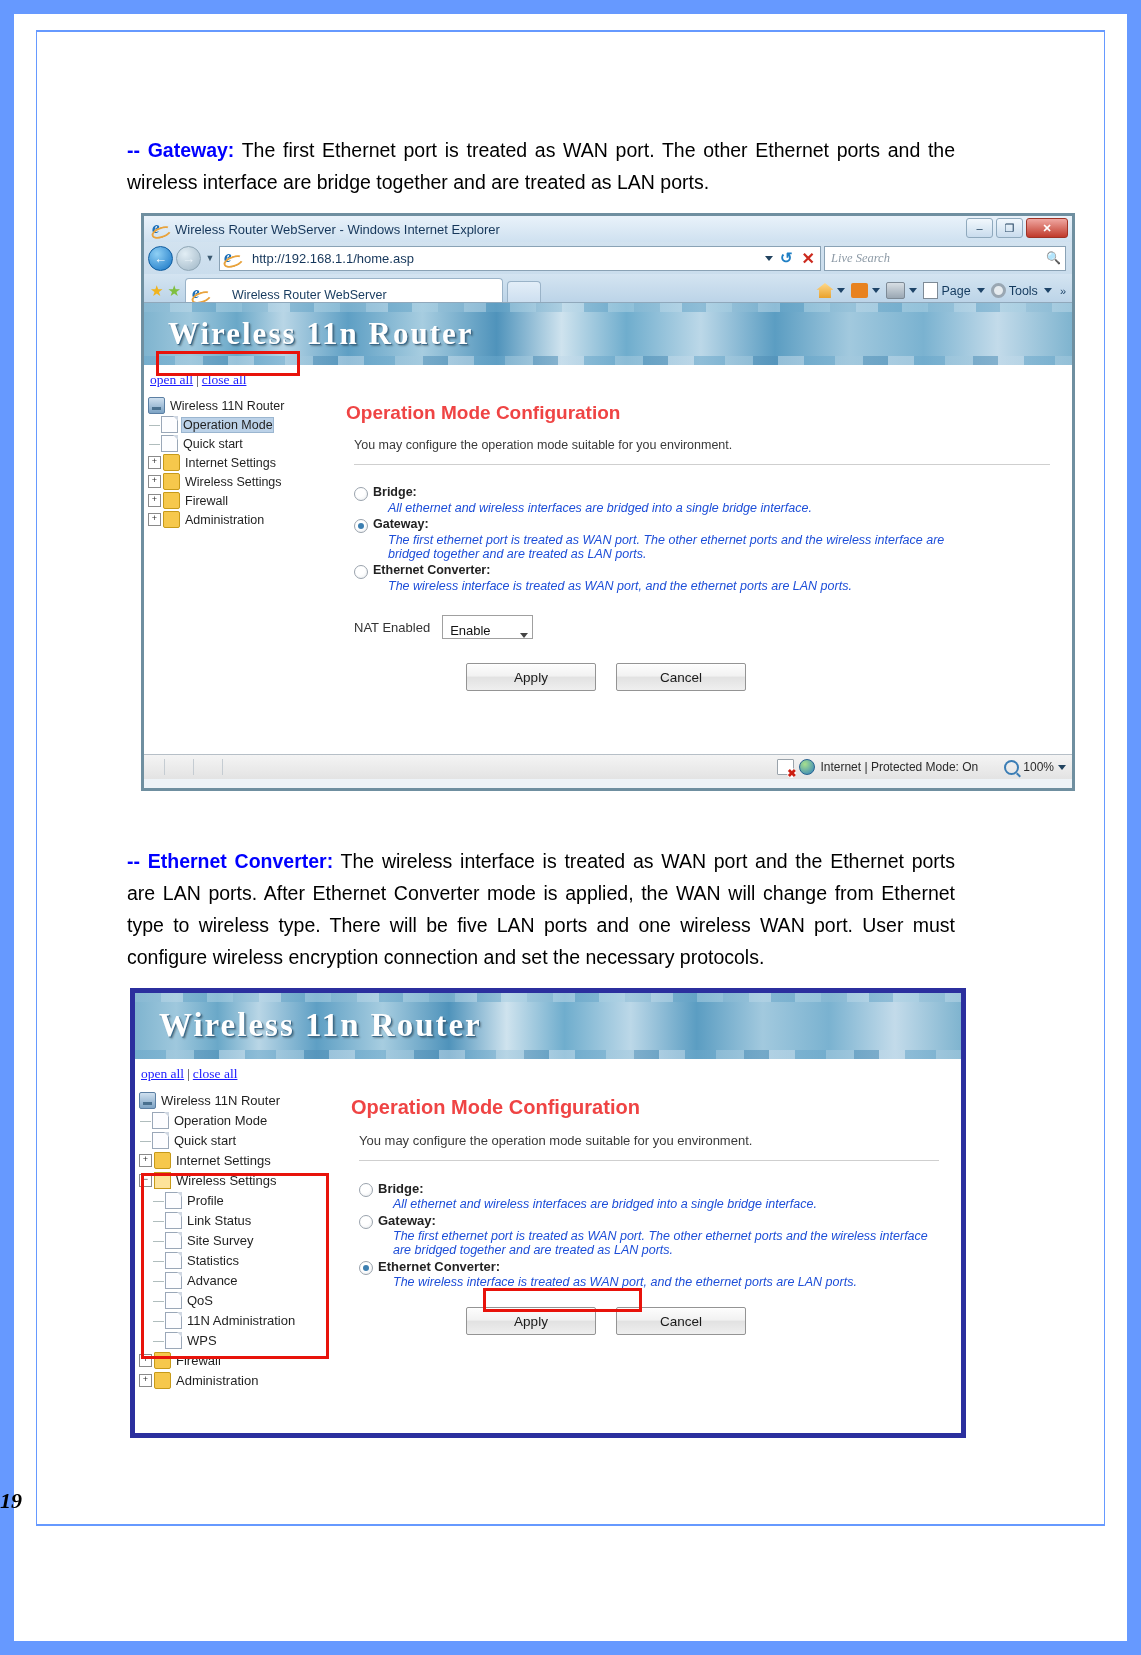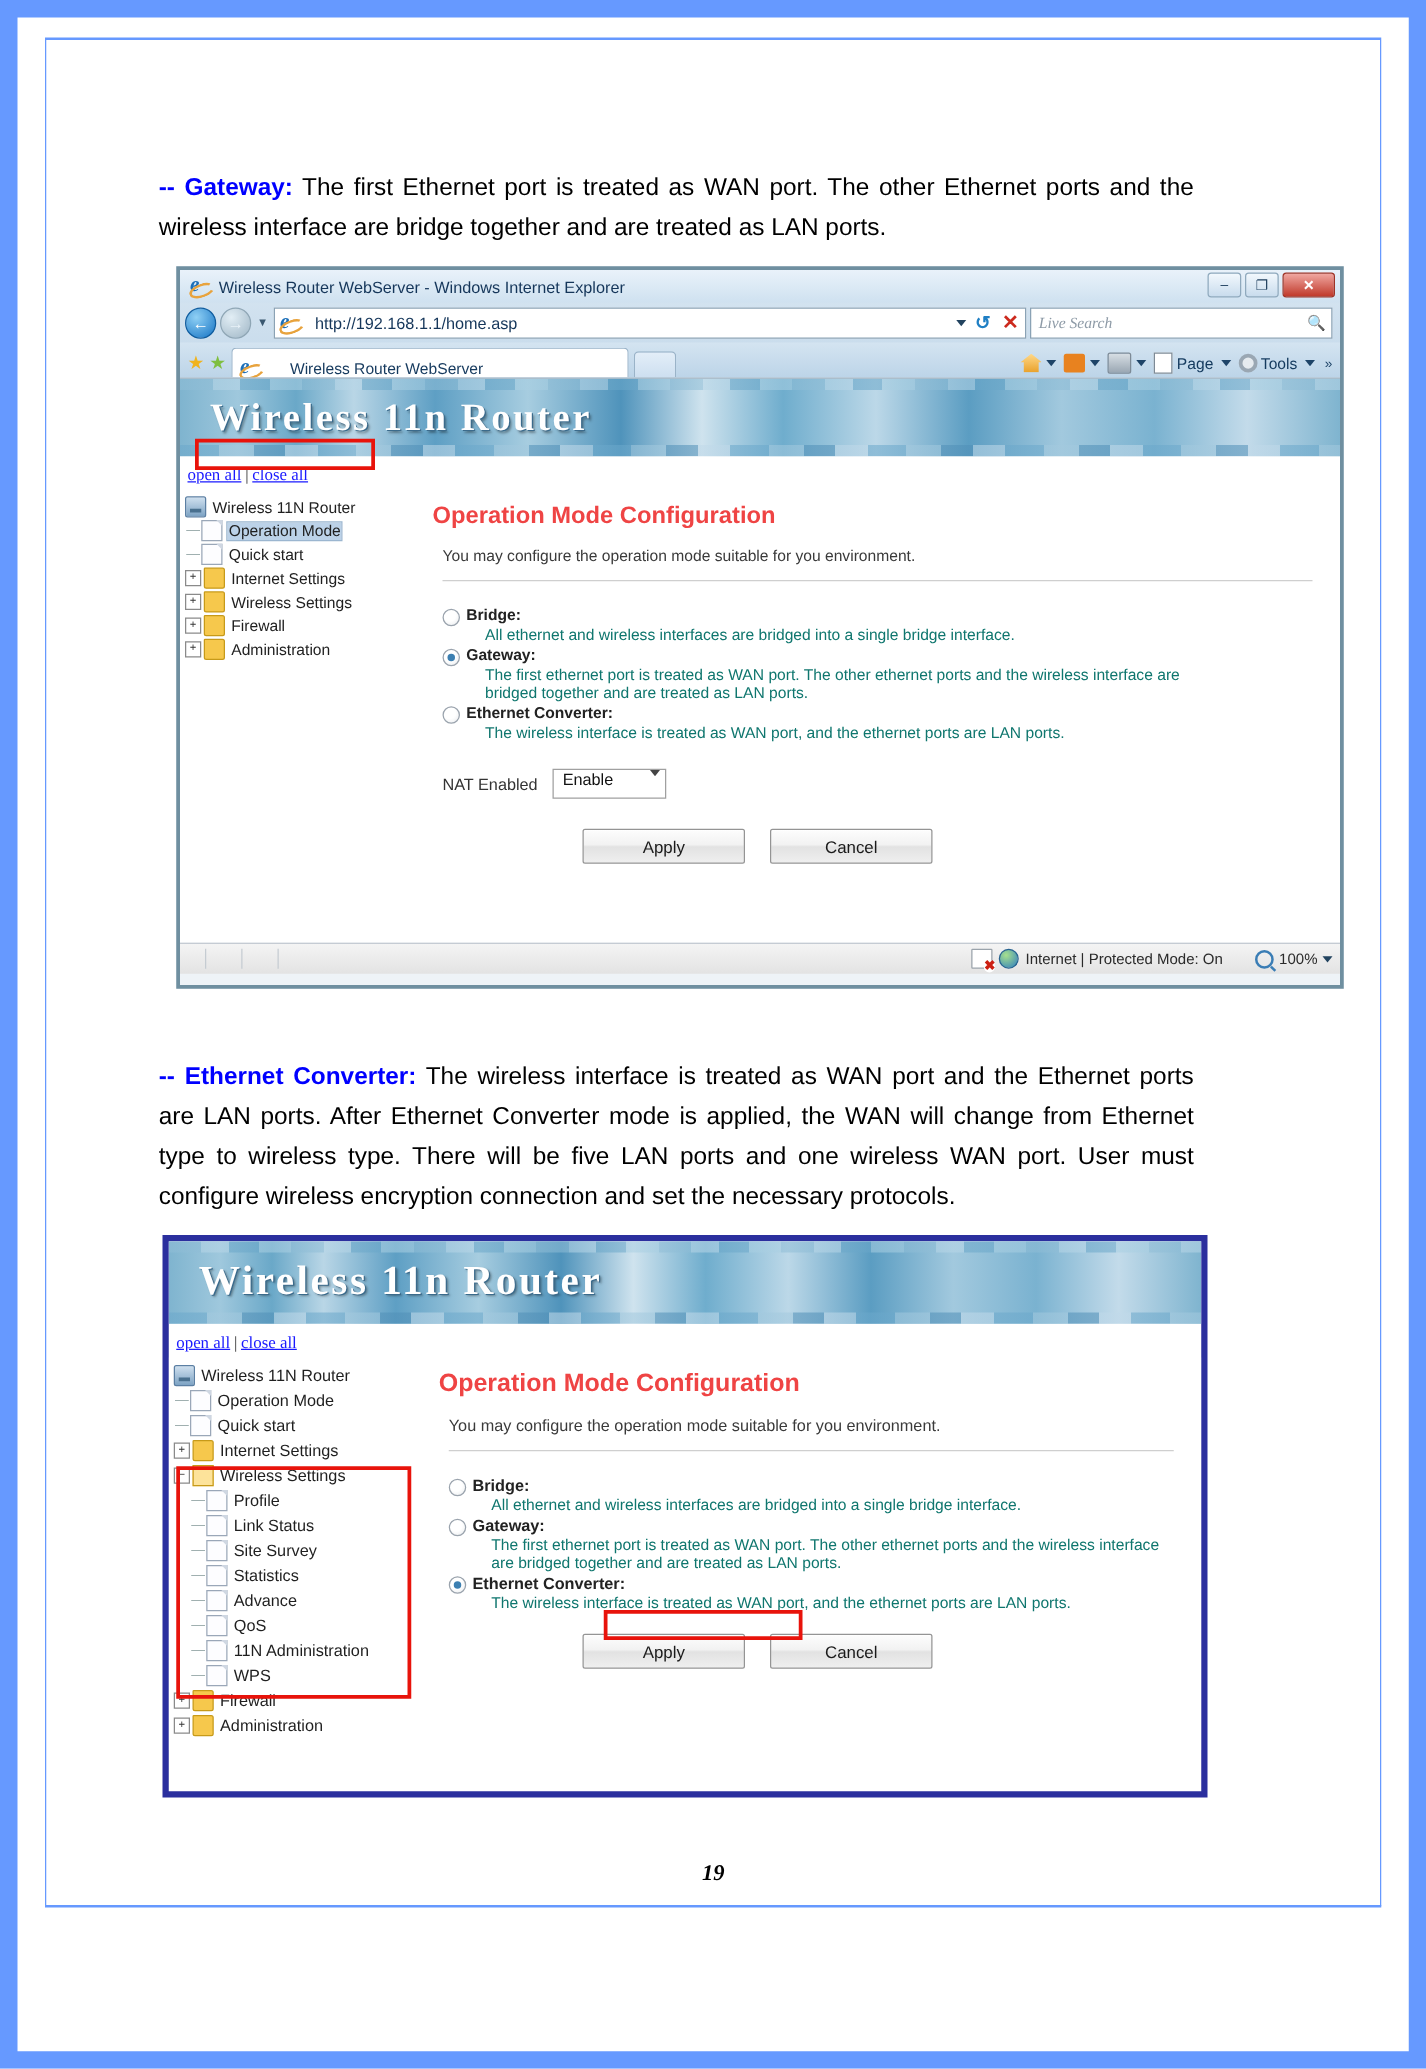--- a/index.html
+++ b/index.html
@@ -59,22 +59,22 @@
     color: #0000ff;
     font-weight: bold;
   }
   .para-gateway { top: 134px; }
   .para-econv { top: 845px; }
 
   .page-number {
     position: absolute;
     left: 0; top: 1488px;
     width: 1141px;
-    text-align: center;
-    font-size: 18px;
+    text-align: left;
+    font-size: 22px;
     font-weight: bold;
     font-style: italic;
     color: #000000;
     font-family: "Liberation Serif", serif;
   }
 
   
   .router-banner {
     height: 62px;
     background: linear-gradient(90deg,
@@ -239,37 +239,38 @@
   .radio.checked:after {
     content: "";
     position: absolute;
     left: 3px; top: 3px;
     width: 6px; height: 6px;
     border-radius: 50%;
     background: #3c7fb1;
   }
   .opt-desc {
     font-size: 12.5px;
-    color: #0f766e;
+    color: #1d4ed8;
     margin: 0 0 0 34px;
     font-weight: normal;
     max-width: 560px;
+    font-style: italic;
   }
 
   .nat-row {
     display: flex;
     align-items: center;
     margin: 22px 0 0 8px;
     font-size: 13px;
     color: #333;
   }
   .nat-row .lbl { margin-right: 12px; }
   .select {
     display: inline-flex;
-    align-items: flex-start;
+    align-items: flex-end;
     justify-content: space-between;
     min-width: 78px;
     height: 22px;
     padding: 0 4px 0 7px;
     border: 1px solid #a0a0a0;
     background: #ffffff;
     font-size: 13px;
     color: #111;
   }
   .select .caret {

